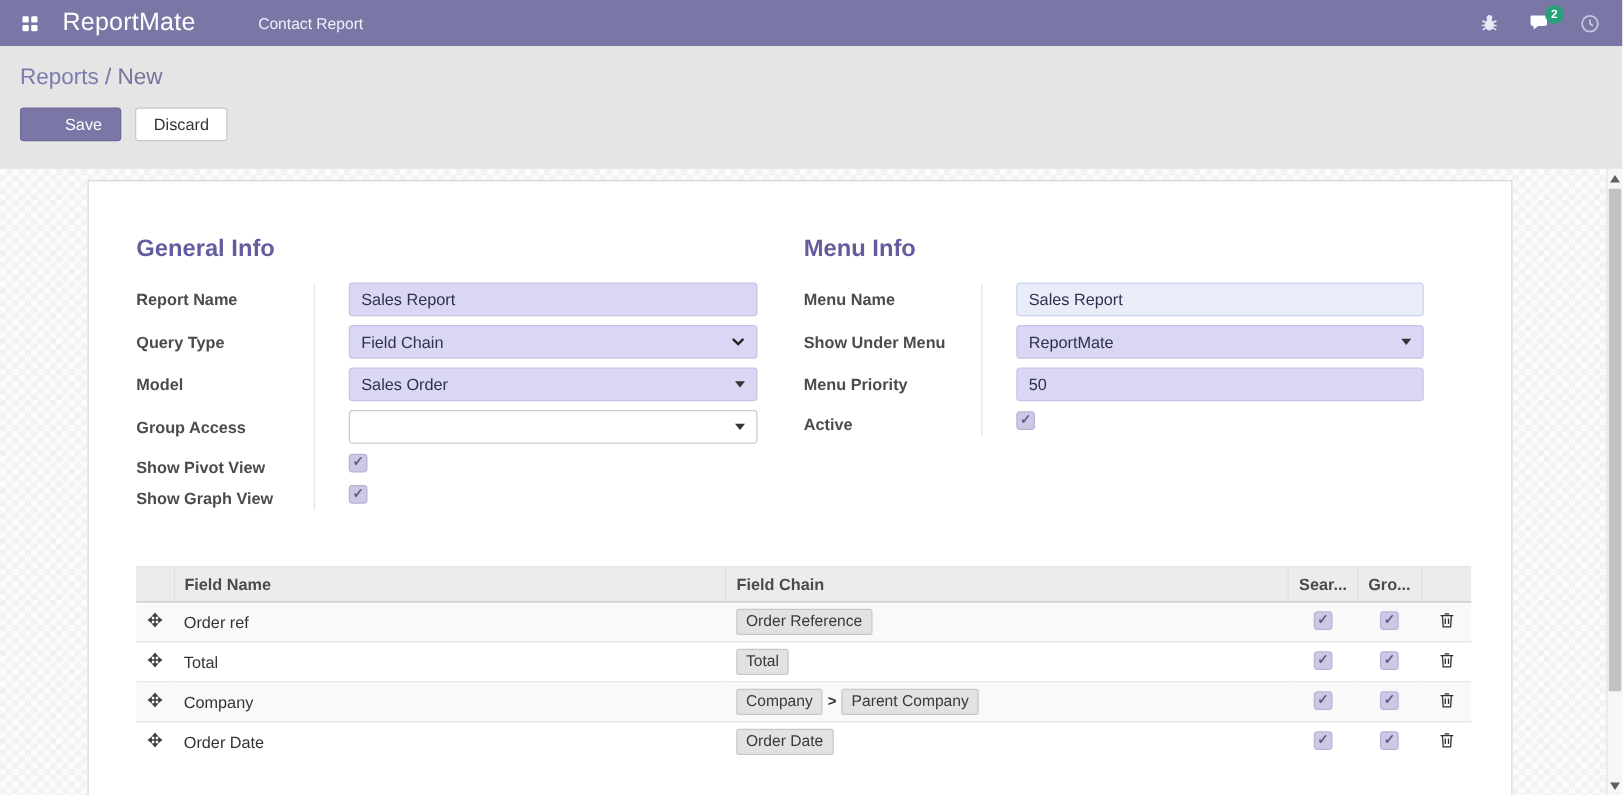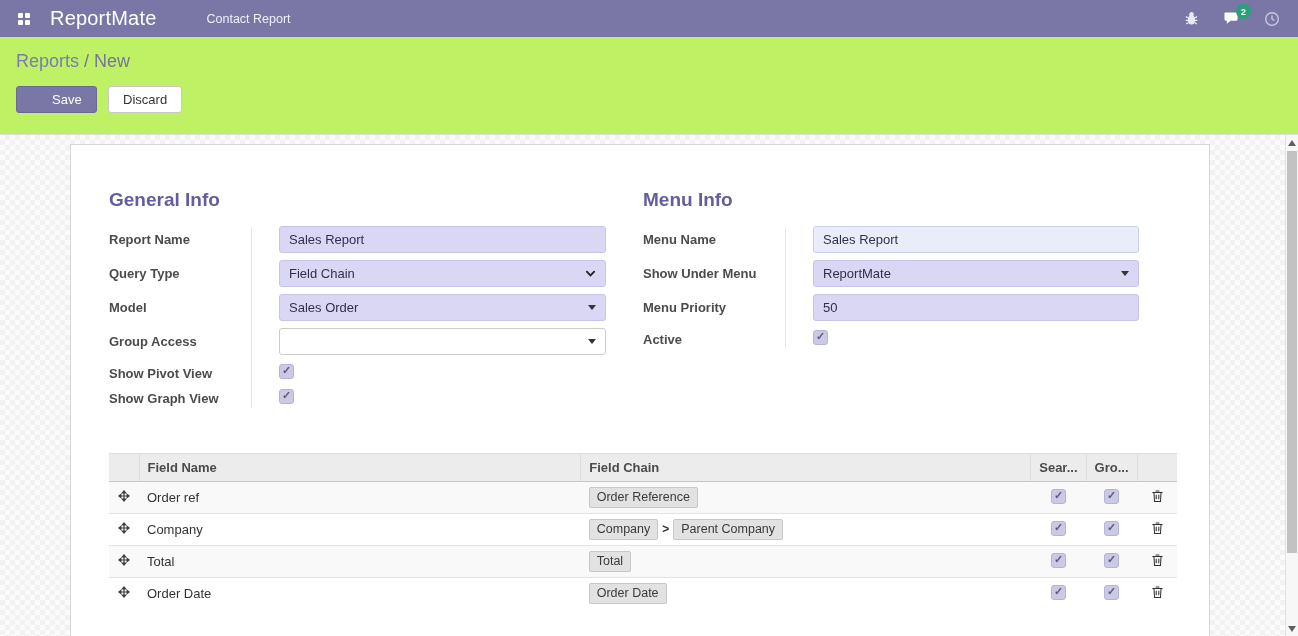--- a/index.html
+++ b/index.html
@@ -26,21 +26,21 @@
   .badge {
     position:absolute; top:-7px; right:-11px; background:#28a178; color:#fff;
     border-radius:50%; min-width:15px; height:15px; font-size:9.5px; line-height:15px;
     text-align:center; font-weight:bold; padding:0 2px;
   }
   .user-menu { display:flex; align-items:center; gap:8px; cursor:pointer; }
   .avatar { width:21px; height:21px; border-radius:50%; overflow:hidden; flex:none; display:block; }
   .nav-caret { width:0; height:0; border-left:4px solid transparent; border-right:4px solid transparent; border-top:5px solid #fff; margin-left:2px; }
 
   
-  .control-panel { background:#bef264; height:98px; padding:8px 16px 0; border-bottom:1px solid #dcdcdc; }
+  .control-panel { background:#e5e5e5; height:98px; padding:8px 16px 0; border-bottom:1px solid #dcdcdc; }
   .breadcrumb { font-size:18px; color:#7c7bad; margin:6px 0 14px; }
   .breadcrumb a { color:#7c7bad; text-decoration:none; cursor:pointer; }
   .breadcrumb .sep, .breadcrumb .current { color:#77749e; }
   .btn { font-size:13px; border-radius:3px; padding:5px 14px; cursor:pointer; font-family:inherit; }
   .btn-save { background:#7a76a6; border:1px solid #6b6798; color:#fff;padding-left:35px; }
   .btn-discard { background:#fff; border:1px solid #c9c9c9; color:#333; margin-left:7px; }
 
   
   .content {
     position:relative; height:501px; overflow:hidden;
@@ -268,56 +268,56 @@
                   </svg>
                 </button></td>
           </tr>
           <tr>
             <td class="c-handle"><button class="handle-icon">
                   <svg width="14" height="14" viewBox="0 0 16 16" stroke="#3f3f3f" stroke-width="1.4" fill="#3f3f3f">
                     <path d="M8 2.2 6.2 4.4h3.6zM8 13.8l-1.8-2.2h3.6zM2.2 8l2.2-1.8v3.6zM13.8 8l-2.2-1.8v3.6z"></path>
                     <path d="M8 4v8M4 8h8"></path>
                   </svg>
                 </button></td>
+            <td>Total</td>
+            <td><span class="tag">Total</span></td>
+            <td class="c-check"><span class="cb checked"></span></td>
+            <td class="c-check"><span class="cb checked"></span></td>
+            <td class="c-trash"><button class="trash-btn">
+                  <svg width="13" height="14" viewBox="0 0 14 15" fill="none" stroke="#2f2f2f" stroke-width="1.1">
+                    <path d="M5 2.2h4M1.5 3.8h11M3.2 3.8l.6 9.6h6.4l.6-9.6M5.6 6.2v4.8M8.4 6.2v4.8"></path>
+                  </svg>
+                </button></td>
+          </tr>
+          <tr>
+            <td class="c-handle"><button class="handle-icon">
+                  <svg width="14" height="14" viewBox="0 0 16 16" stroke="#3f3f3f" stroke-width="1.4" fill="#3f3f3f">
+                    <path d="M8 2.2 6.2 4.4h3.6zM8 13.8l-1.8-2.2h3.6zM2.2 8l2.2-1.8v3.6zM13.8 8l-2.2-1.8v3.6z"></path>
+                    <path d="M8 4v8M4 8h8"></path>
+                  </svg>
+                </button></td>
             <td>Company</td>
             <td>
               <span class="tag">Company</span><span class="chain-sep">&gt;</span><span class="tag">Parent Company</span>
             </td>
             <td class="c-check"><span class="cb checked"></span></td>
             <td class="c-check"><span class="cb checked"></span></td>
             <td class="c-trash"><button class="trash-btn">
                   <svg width="13" height="14" viewBox="0 0 14 15" fill="none" stroke="#2f2f2f" stroke-width="1.1">
                     <path d="M5 2.2h4M1.5 3.8h11M3.2 3.8l.6 9.6h6.4l.6-9.6M5.6 6.2v4.8M8.4 6.2v4.8"></path>
                   </svg>
                 </button></td>
           </tr>
           <tr>
             <td class="c-handle"><button class="handle-icon">
                   <svg width="14" height="14" viewBox="0 0 16 16" stroke="#3f3f3f" stroke-width="1.4" fill="#3f3f3f">
                     <path d="M8 2.2 6.2 4.4h3.6zM8 13.8l-1.8-2.2h3.6zM2.2 8l2.2-1.8v3.6zM13.8 8l-2.2-1.8v3.6z"></path>
                     <path d="M8 4v8M4 8h8"></path>
                   </svg>
                 </button></td>
-            <td>Total</td>
-            <td><span class="tag">Total</span></td>
-            <td class="c-check"><span class="cb checked"></span></td>
-            <td class="c-check"><span class="cb checked"></span></td>
-            <td class="c-trash"><button class="trash-btn">
-                  <svg width="13" height="14" viewBox="0 0 14 15" fill="none" stroke="#2f2f2f" stroke-width="1.1">
-                    <path d="M5 2.2h4M1.5 3.8h11M3.2 3.8l.6 9.6h6.4l.6-9.6M5.6 6.2v4.8M8.4 6.2v4.8"></path>
-                  </svg>
-                </button></td>
-          </tr>
-          <tr>
-            <td class="c-handle"><button class="handle-icon">
-                  <svg width="14" height="14" viewBox="0 0 16 16" stroke="#3f3f3f" stroke-width="1.4" fill="#3f3f3f">
-                    <path d="M8 2.2 6.2 4.4h3.6zM8 13.8l-1.8-2.2h3.6zM2.2 8l2.2-1.8v3.6zM13.8 8l-2.2-1.8v3.6z"></path>
-                    <path d="M8 4v8M4 8h8"></path>
-                  </svg>
-                </button></td>
             <td>Order Date</td>
             <td><span class="tag">Order Date</span></td>
             <td class="c-check"><span class="cb checked"></span></td>
             <td class="c-check"><span class="cb checked"></span></td>
             <td class="c-trash"><button class="trash-btn">
                   <svg width="13" height="14" viewBox="0 0 14 15" fill="none" stroke="#2f2f2f" stroke-width="1.1">
                     <path d="M5 2.2h4M1.5 3.8h11M3.2 3.8l.6 9.6h6.4l.6-9.6M5.6 6.2v4.8M8.4 6.2v4.8"></path>
                   </svg>
                 </button></td>
           </tr>

